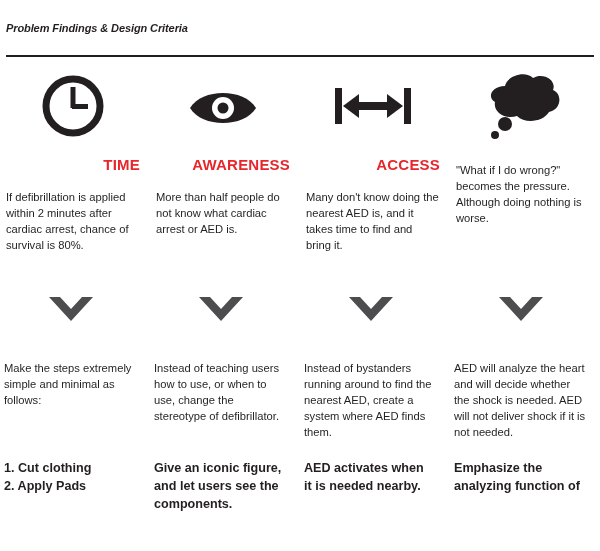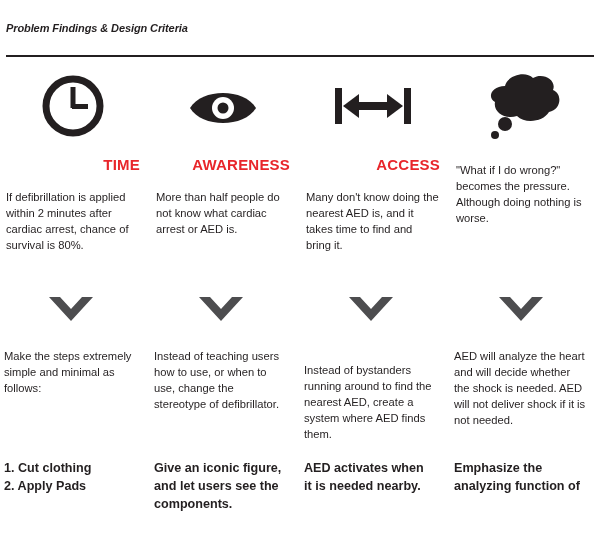--- a/index.html
+++ b/index.html
@@ -104,21 +104,21 @@
     position: absolute;
     left: 0;
     width: 600px;
     display: flex;
     flex-direction: row;
   }
   .arrows-row {
     top: 272px;
   }
   .text-row {
-    top: 348px;
+    top: 360px;
   }
   .concl-row {
     top: 459px;
   }
   .col-lower {
     width: 150px;
     box-sizing: border-box;
     padding: 0 12px 0 6px;
   }
   .col-lower.c1 { padding-left: 4px; }
@@ -219,21 +219,21 @@
   </div>
 
   <div class="lower-block text-row">
     <div class="col-lower c1">
       <div class="solution-text" style="margin-top:0">Make the steps extremely simple and minimal as follows:</div>
     </div>
     <div class="col-lower c2">
       <div class="solution-text" style="margin-top:0">Instead of teaching users how to use, or when to use, change the stereotype of defibrillator.</div>
     </div>
     <div class="col-lower c3">
-      <div class="solution-text" style="margin-top:14px">Instead of bystanders running around to find the nearest AED, create a system where AED finds them.</div>
+      <div class="solution-text" style="margin-top:0">Instead of bystanders running around to find the nearest AED, create a system where AED finds them.</div>
     </div>
     <div class="col-lower c4">
       <div class="solution-text" style="margin-top:0">AED will analyze the heart and will decide whether the shock is needed. AED will not deliver shock if it is not needed.</div>
     </div>
   </div>
 
   <div class="lower-block concl-row">
     <div class="col-lower c1">
       <div class="conclusion" style="margin-top:0">
         <span class="line">1. Cut clothing</span>

